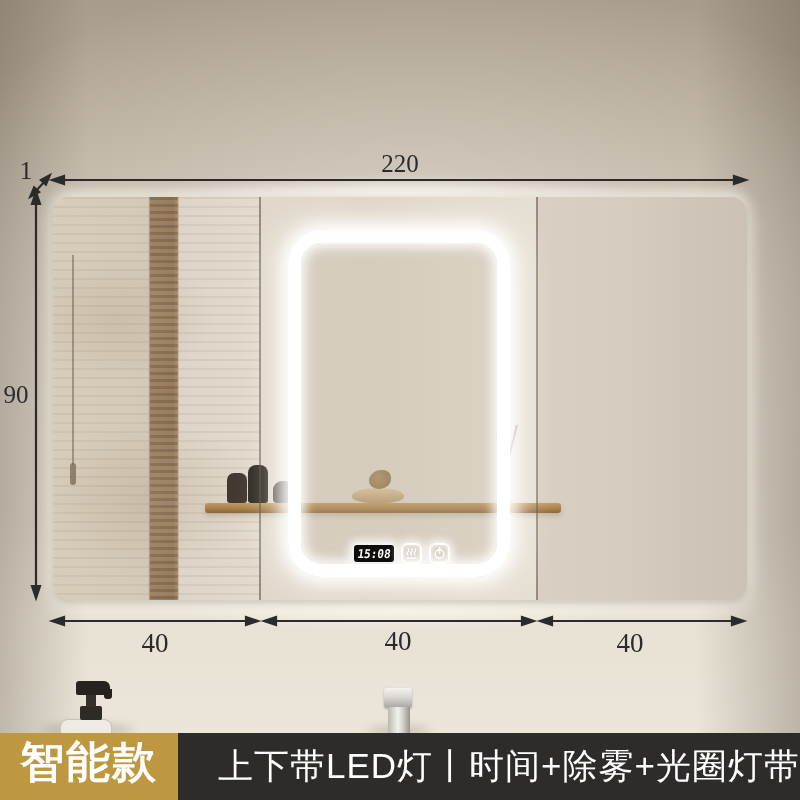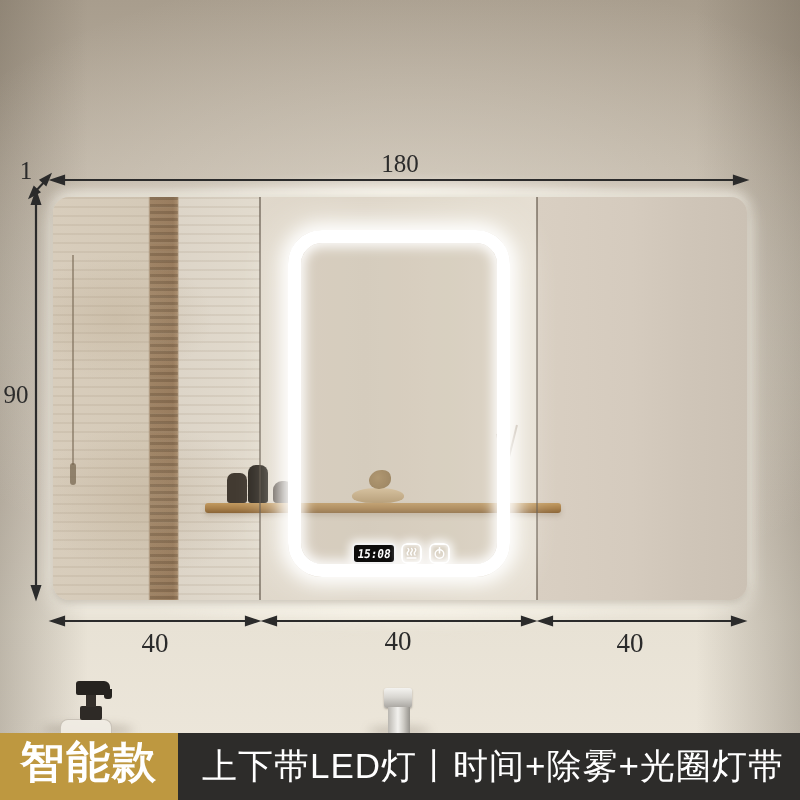--- a/index.html
+++ b/index.html
@@ -100,21 +100,21 @@
   #faucet-top{left:384px;top:688px;width:28px;height:20px;border-radius:3px;
     background:linear-gradient(180deg,#f4f3f0 0%,#d9d7d2 45%,#a8a5a0 100%);box-shadow:0 1px 2px rgba(80,75,65,.4);}
   #faucet-body{left:388px;top:707px;width:22px;height:26px;
     background:linear-gradient(90deg,#b9b6b0 0%,#f2f1ee 45%,#cfccc6 70%,#96938d 100%);}
 
   
   #footer-gold{left:0;top:733px;width:178px;height:67px;background:#be9840;display:flex;align-items:flex-start;
     justify-content:center;}
   #footer-gold span{color:#fff;font-size:44px;font-weight:bold;letter-spacing:2px;}
   #footer-dark{left:178px;top:733px;width:622px;height:67px;background:#2d2c2a;display:flex;align-items:center;}
-  #footer-dark span{color:#fff;font-size:35px;padding-left:24px;letter-spacing:1px;white-space:nowrap;}
+  #footer-dark span{color:#fff;font-size:35px;padding-left:40px;letter-spacing:1px;white-space:nowrap;}
 </style>
 </head>
 <body>
 
 <div id="stage">
 
   <div class="abs glow-top"></div>
   <div class="abs glow-bottom"></div>
 
   <div class="abs" id="cabinet">
@@ -184,21 +184,21 @@
       <polygon points="264,621 276,617 276,625"></polygon>
       <polygon points="534,621 522,617 522,625"></polygon>
     </g>
     <g stroke="#2b2b2b" stroke-width="2.2" fill="#2b2b2b">
       <line x1="546" y1="621" x2="738" y2="621"></line>
       <polygon points="540,621 552,617 552,625"></polygon>
       <polygon points="744,621 732,617 732,625"></polygon>
     </g>
   </svg>
 
-  <div class="abs dim-label" style="left:370px;top:150px;width:60px;">180</div>
+  <div class="abs dim-label" style="left:370px;top:150px;width:60px;">220</div>
   <div class="abs dim-label" style="left:8px;top:157px;width:36px;">1</div>
   <div class="abs dim-label" style="left:0px;top:381px;width:32px;">90</div>
   <div class="abs dim-label" style="left:125px;top:628px;width:60px;font-size:27px;">40</div>
   <div class="abs dim-label" style="left:368px;top:626px;width:60px;font-size:27px;">40</div>
   <div class="abs dim-label" style="left:600px;top:628px;width:60px;font-size:27px;">40</div>
 
 
   <div class="abs shadow-blob" id="dispenser-shadow"></div>
   <div class="abs shadow-blob" id="faucet-shadow"></div>
   <div class="abs" id="disp-bottle"></div>

